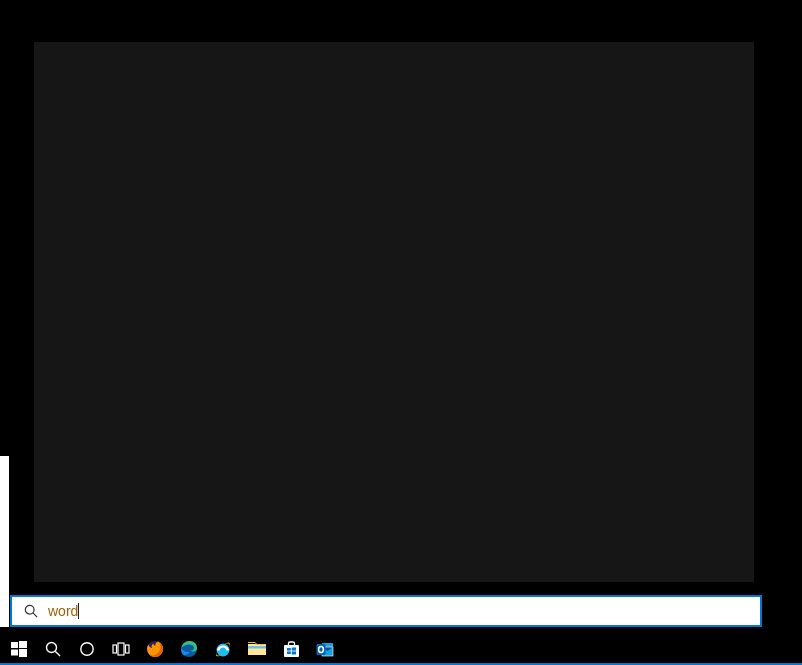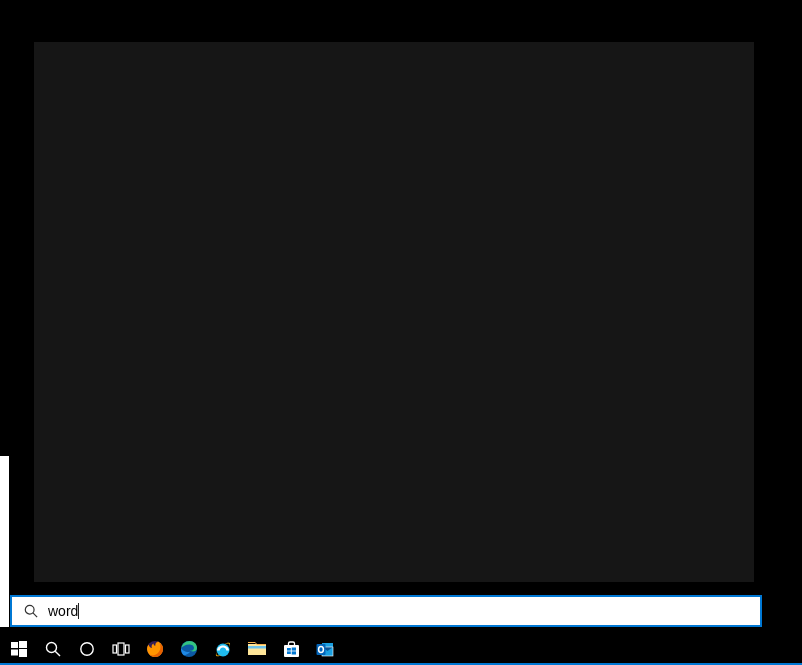--- a/index.html
+++ b/index.html
@@ -41,21 +41,21 @@
       height: 16px;
       vertical-align: middle;
       margin-left: 0px;
     }
     .search-text-wrap {
       display: flex;
       align-items: center;
       flex: 1;
       height: 100%;
       font-size: 14px;
-      color: #000000;
+      color: #a16207;
     }
     .white-strip {
       position: absolute;
       left: 0; top: 456px;
       width: 9px; height: 171px;
       background: #fff;
     }
     
     .taskbar {
       position: absolute;

